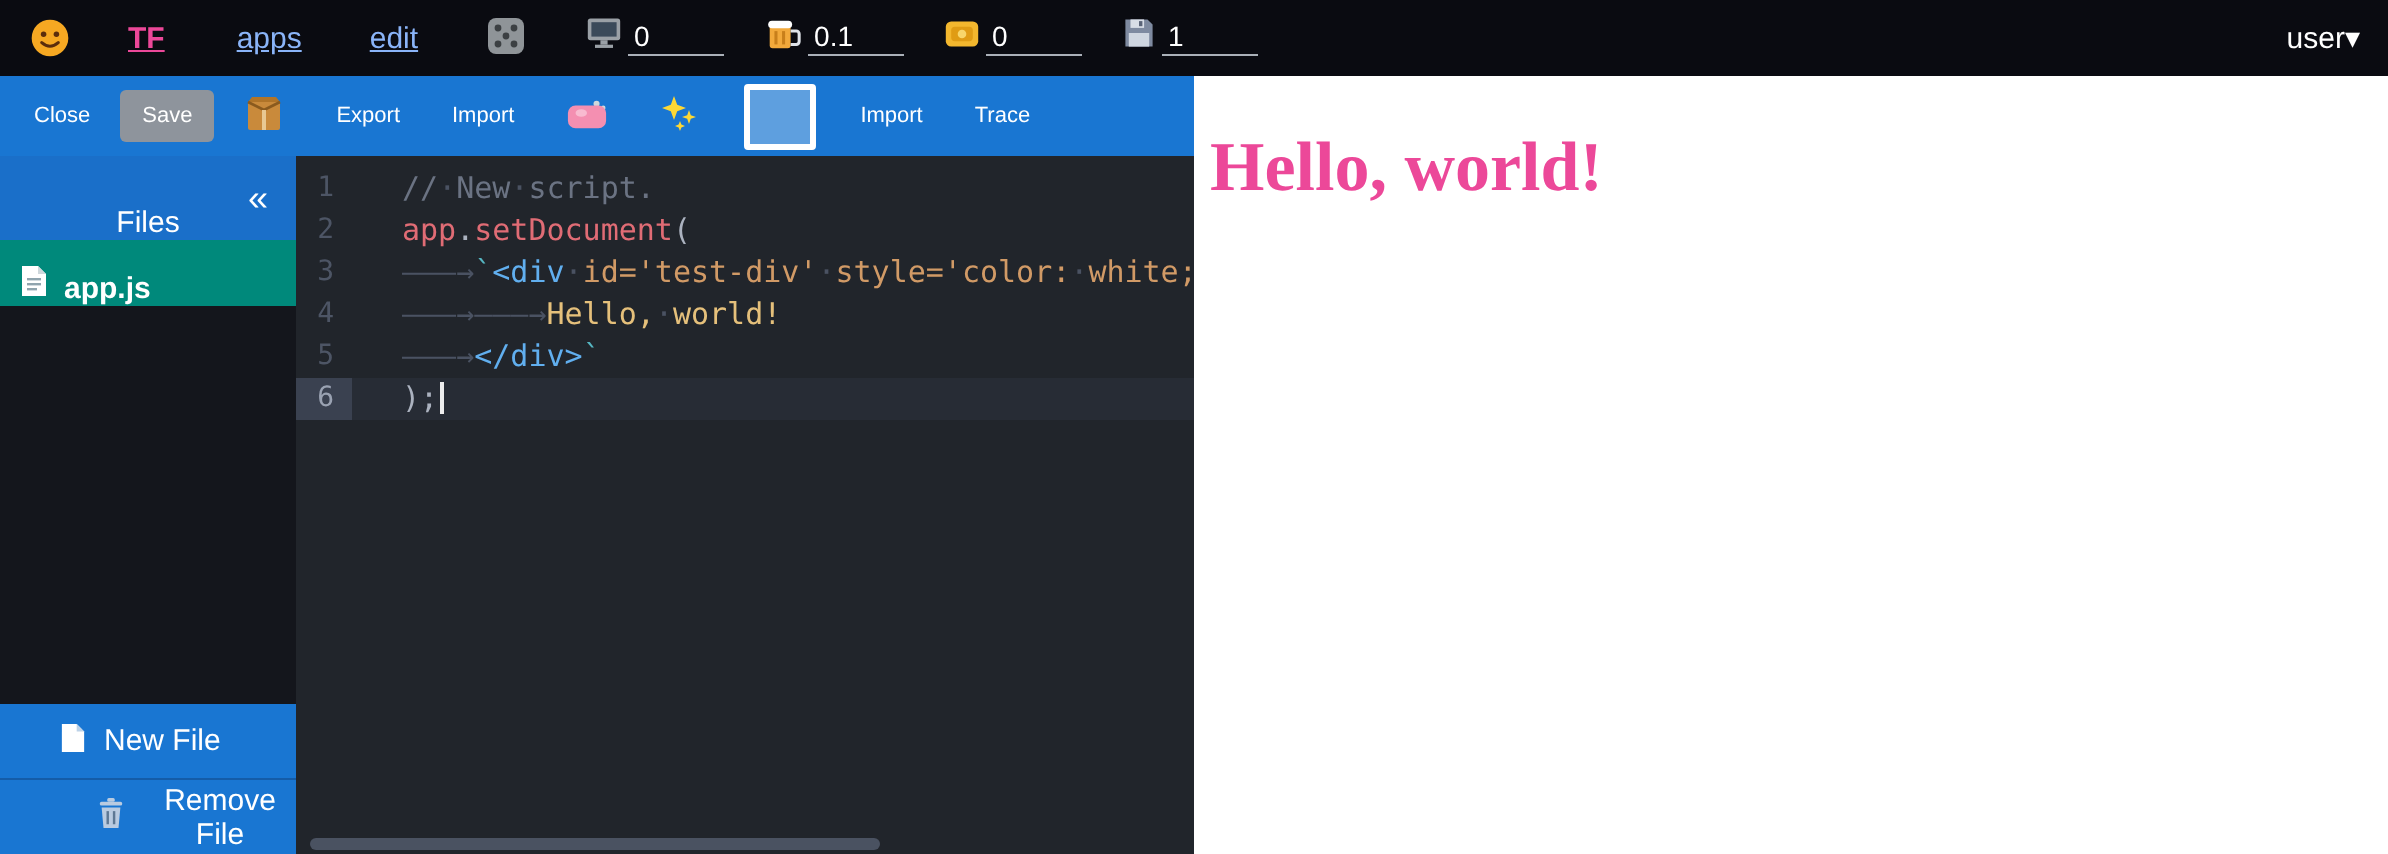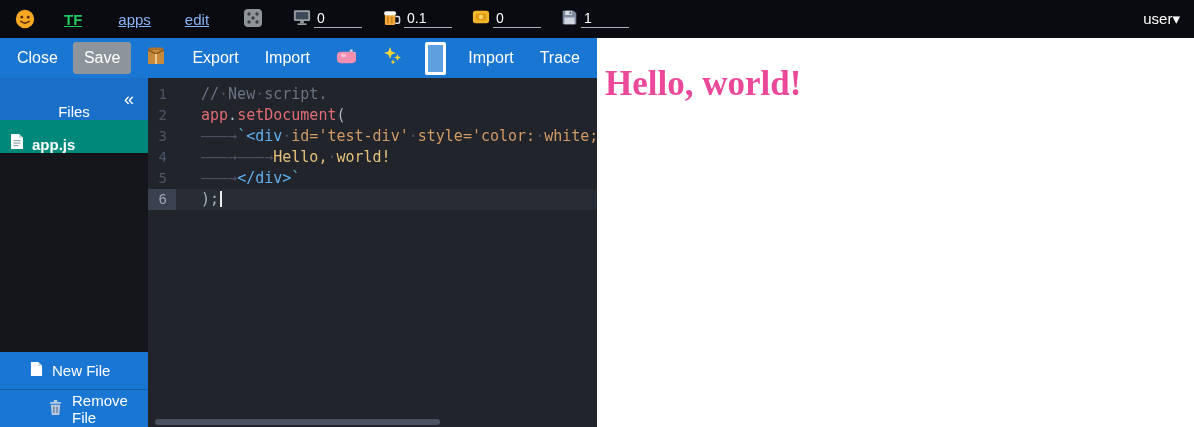--- a/index.html
+++ b/index.html
@@ -10,54 +10,54 @@
     background:#ffffff;
   }
 
   
   .topbar {
     height:38px; background:#0a0b11; color:#fff;
     display:flex; align-items:center; padding:0 14px;
   }
   .logo { margin-right:28px; display:flex; align-items:center; }
   .nav-link { font-size:15px; margin-right:34px; color:#8ab4f8; text-decoration:underline; cursor:pointer; }
-  .nav-link.primary { color:#22c55e; font-weight:bold; margin-right:36px; }
+  .nav-link.primary { color:#ec4899; font-weight:bold; margin-right:36px; }
   .dice-btn { background:none; border:none; padding:0; margin-right:30px; display:flex; cursor:pointer; }
   .stat { display:flex; align-items:center; margin-right:20px; }
   .stat svg { margin-right:3px; }
   .stat-input {
     width:48px; background:transparent; border:none; border-bottom:1px solid #aab0b8;
     color:#fff; font-size:14px; font-family:inherit; padding:0 0 1px 3px; outline:none;
   }
   .user-menu { margin-left:auto; font-size:15px; cursor:pointer;text-align:right; }
 
   
   .main { display:flex; height:389px; }
   .left-panel { flex:0 0 597px; width:597px; display:flex; flex-direction:column; background:#21252b; }
 
   
   .toolbar { flex:0 0 40px; height:40px; background:#1976d2; display:flex; align-items:center; padding:0 6px; gap:4px; }
   .tb-btn {
-    background:transparent; border:none; color:#fff; font-size:16px; font-family:inherit;
+    background:transparent; border:none; color:#fff; font-size:11px; font-family:inherit;
     padding:7px 11px; border-radius:3px; cursor:pointer; display:flex; align-items:center;
   }
   .tb-btn.save { background:#8e949c; }
   .blank-btn { width:36px; height:33px; border:3px solid #fff; background:rgba(255,255,255,0.30); border-radius:2px; margin:0 7px; cursor:pointer; }
 
   .panel-body { flex:1; display:flex; min-height:0; }
 
   
   .sidebar { flex:0 0 148px; width:148px; display:flex; flex-direction:column; background:#14161c; }
   .files-header { flex:0 0 42px; background:#1a6fc9; color:#fff; display:flex; align-items:flex-end; justify-content:center; position:relative; font-size:15px; }
   .collapse-btn { position:absolute; right:8px; top:0; bottom:0; background:none; border:none; color:#fff; font-size:18px; cursor:pointer; }
   .file-item { flex:0 0 33px; background:#00897b; color:#fff; display:flex; align-items:flex-end; gap:8px; padding-left:10px; font-weight:bold; font-size:15px; cursor:pointer; }
   .file-spacer { flex:1; }
   .side-btn {
     flex:0 0 37px; background:#1976d2; border:none; color:#fff; display:flex; align-items:center;
-    gap:9px; padding:0 0 0 30px; font-size:15px; font-family:inherit; text-align:left; cursor:pointer;
+    gap:9px; padding:0 0 0 30px; font-size:15px; font-family:inherit; text-align:center; cursor:pointer;
   }
   .side-btn.remove { flex:0 0 38px; border-top:1px solid #145ca8;padding-left:48px; }
 
   
   .editor { flex:1; position:relative; background:#21252b; padding-top:6px;
     font-family:"DejaVu Sans Mono", monospace; font-size:15px; overflow:hidden; cursor:text; }
   .code-line { display:flex; height:21px; line-height:21px; white-space:pre; }
   .gutter { flex:0 0 28px; width:28px; text-align:right; padding-right:9px; color:#4d5565; font-size:14px; }
   .line-content { padding-left:8px; color:#abb2bf;margin-left:17px; }
   .code-line.active { background:#272c35; }

